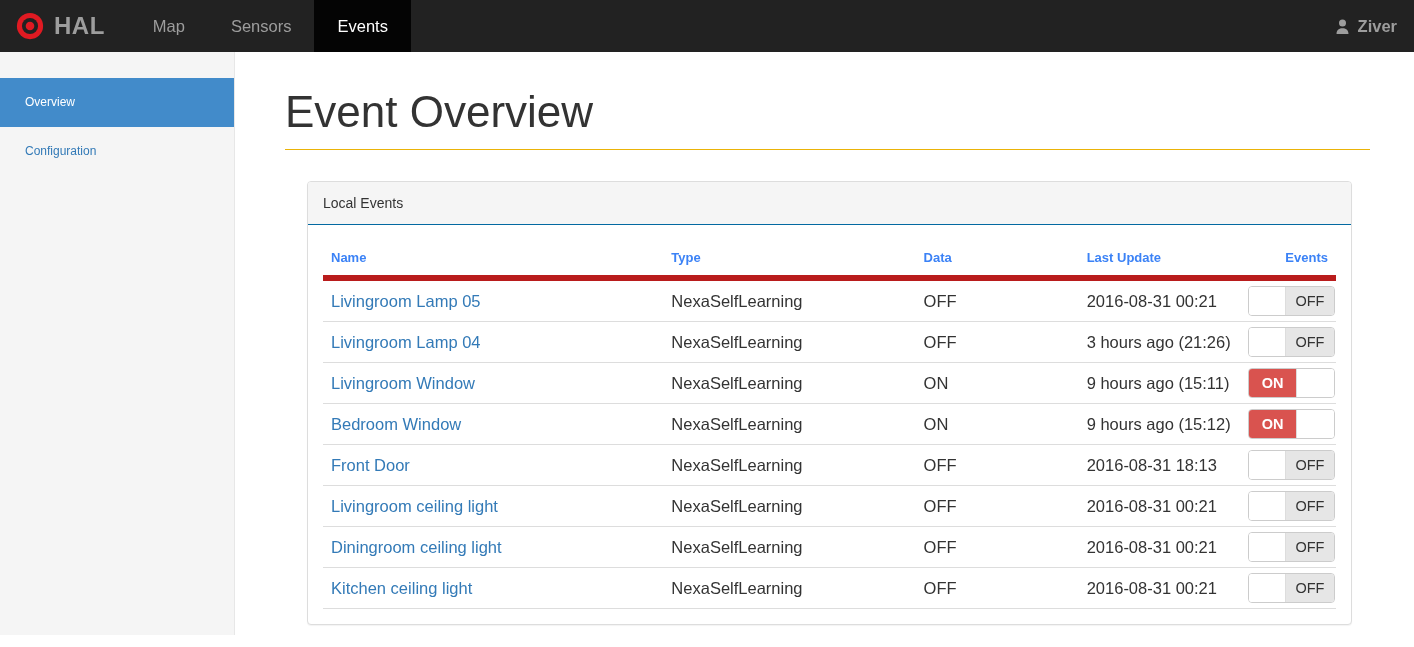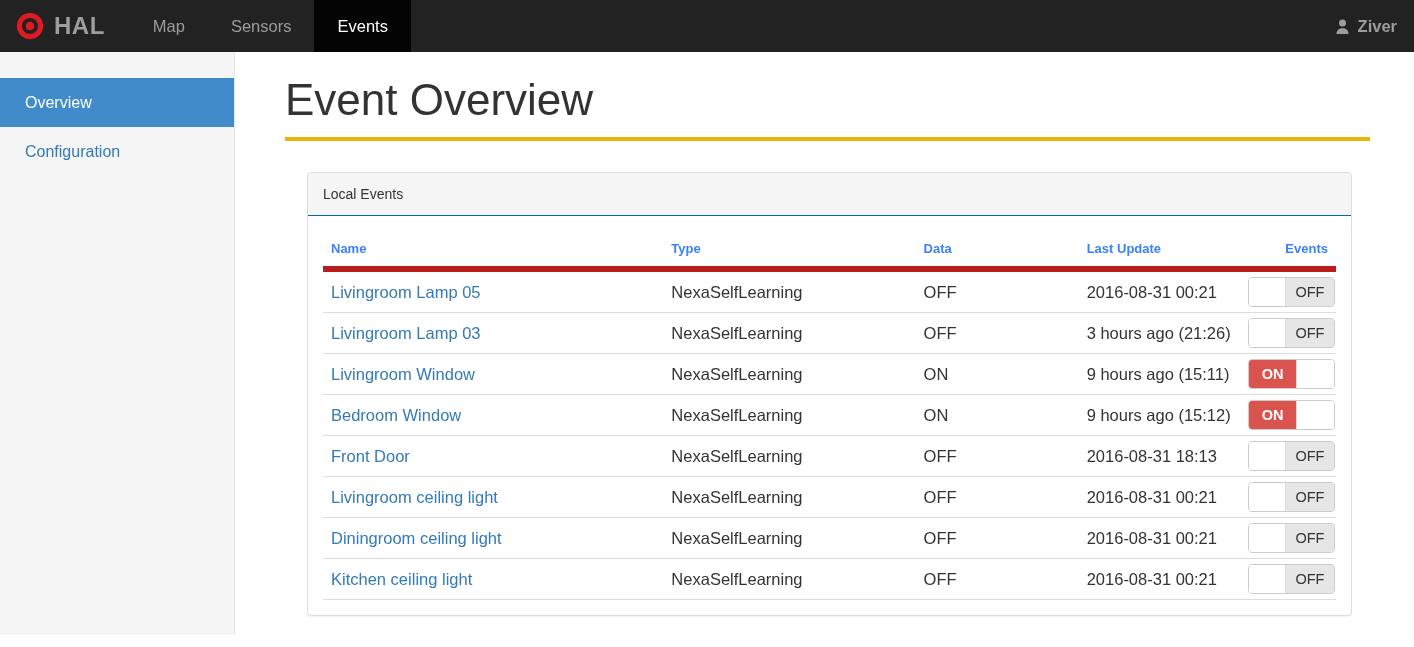--- a/index.html
+++ b/index.html
@@ -21,25 +21,25 @@
   .nav-link.active { background:#040404; color:#fff; }
   .navbar .spacer { flex:1; }
   .user { display:flex; align-items:center; gap:7px; padding:0 17px;
           color:#9d9d9d; font-weight:bold; font-size:16.5px; cursor:pointer; }
   .user svg { width:17px; height:17px; display:block; }
 
   
   .layout { display:flex; height:583px; }
   .sidebar { width:235px; flex:0 0 235px; background:#f5f5f5;
              border-right:1px solid #e7e7e7; padding-top:26px; }
-  .side-item { padding:14px 25px; font-size:16px; color:#337ab7; cursor:pointer; line-height:21px; }
+  .side-item { padding:14px 25px; font-size:12px; color:#337ab7; cursor:pointer; line-height:21px; }
   .side-item.active { background:#428bca; color:#fff; }
 
   .main { flex:1; padding:0 44px 0 50px; overflow:hidden; background:#fff; }
-  .page-header { margin-top:24px; padding-bottom:13px; border-bottom:4px solid #eab308; }
+  .page-header { margin-top:36px; padding-bottom:13px; border-bottom:1px solid #eab308; }
   .page-header h1 { margin:0; font-size:44px; font-weight:400; color:#333; line-height:1.1; }
 
   
   .panel { margin:31px 18px 0 22px; border:1px solid #ddd; border-radius:4px;
            background:#fff; box-shadow:0 1px 1px rgba(0,0,0,.05); }
   .panel-heading { background:#f5f5f5; border-bottom:1px solid #0369a1;
                    border-radius:3px 3px 0 0; padding:13px 15px;
                    font-size:14px; color:#333; }
   .panel-body { padding:15px; }
 
@@ -129,21 +129,21 @@
                 <td><a>Livingroom Lamp 05</a></td>
                 <td>NexaSelfLearning</td>
                 <td>OFF</td>
                 <td>2016-08-31 00:21</td>
                 <td class="col-actions"><div class="switch off">
                     <span class="knob"></span>
                     <span class="sw-label">OFF</span>
                   </div></td>
               </tr>
               <tr>
-                <td><a>Livingroom Lamp 03</a></td>
+                <td><a>Livingroom Lamp 04</a></td>
                 <td>NexaSelfLearning</td>
                 <td>OFF</td>
                 <td>3 hours ago (21:26)</td>
                 <td class="col-actions"><div class="switch off">
                     <span class="knob"></span>
                     <span class="sw-label">OFF</span>
                   </div></td>
               </tr>
               <tr>
                 <td><a>Livingroom Window</a></td>

